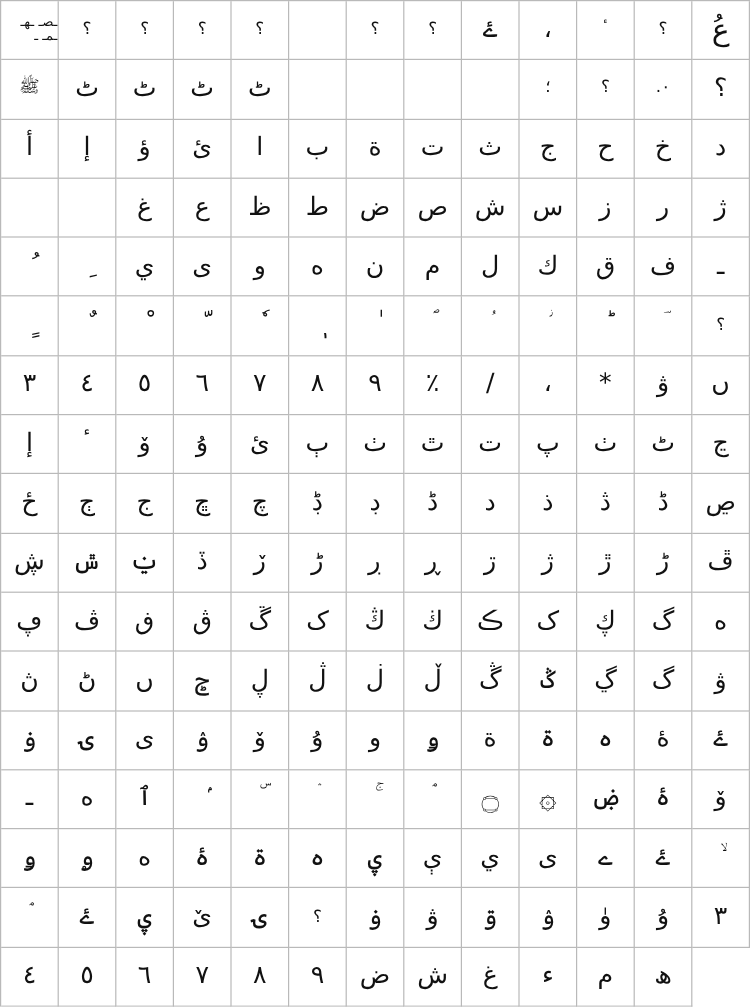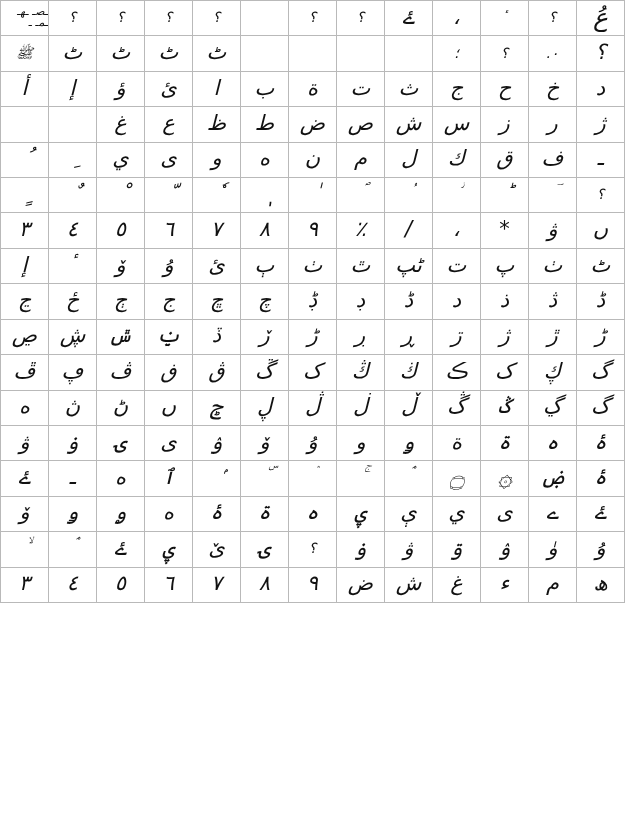--- a/index.html
+++ b/index.html
@@ -9,29 +9,28 @@
   }
   body {
     width: 625px;
     height: 839px;
     font-family: "DejaVu Sans", sans-serif;
     color: #000000;
     overflow: hidden;
   }
   #glyph-grid {
     width: 625px;
-    height: 603px;
+    height: 839px;
     display: grid;
     grid-template-columns: repeat(13, 1fr);
     grid-auto-rows: 1fr;
     box-sizing: border-box;
     border-top: 1px solid #b9b9b9;
     border-left: 1px solid #b9b9b9;
     background: #ffffff;
-    font-style: italic;
   }
   .cell {
     border-right: 1px solid #b9b9b9;
     border-bottom: 1px solid #b9b9b9;
     box-sizing: border-box;
     display: flex;
     align-items: center;
     justify-content: center;
     overflow: hidden;
     font-size: 21px;
@@ -141,21 +140,20 @@
     <div class="cell">ۋ</div>
     <div class="cell">ں</div>
     <div class="cell">إ</div>
     <div class="cell">ٴ</div>
     <div class="cell">ۆ</div>
     <div class="cell">ۇ</div>
     <div class="cell">ئ</div>
     <div class="cell">ٻ</div>
     <div class="cell">ٺ</div>
     <div class="cell">ٿ</div>
-    <div class="cell">ٹپ</div>
     <div class="cell">ت</div>
     <div class="cell">پ</div>
     <div class="cell">ٺ</div>
     <div class="cell">ٹ</div>
     <div class="cell">ڃ</div>
     <div class="cell">ځ</div>
     <div class="cell">ڄ</div>
     <div class="cell">ج</div>
     <div class="cell">ڇ</div>
     <div class="cell">چ</div>

